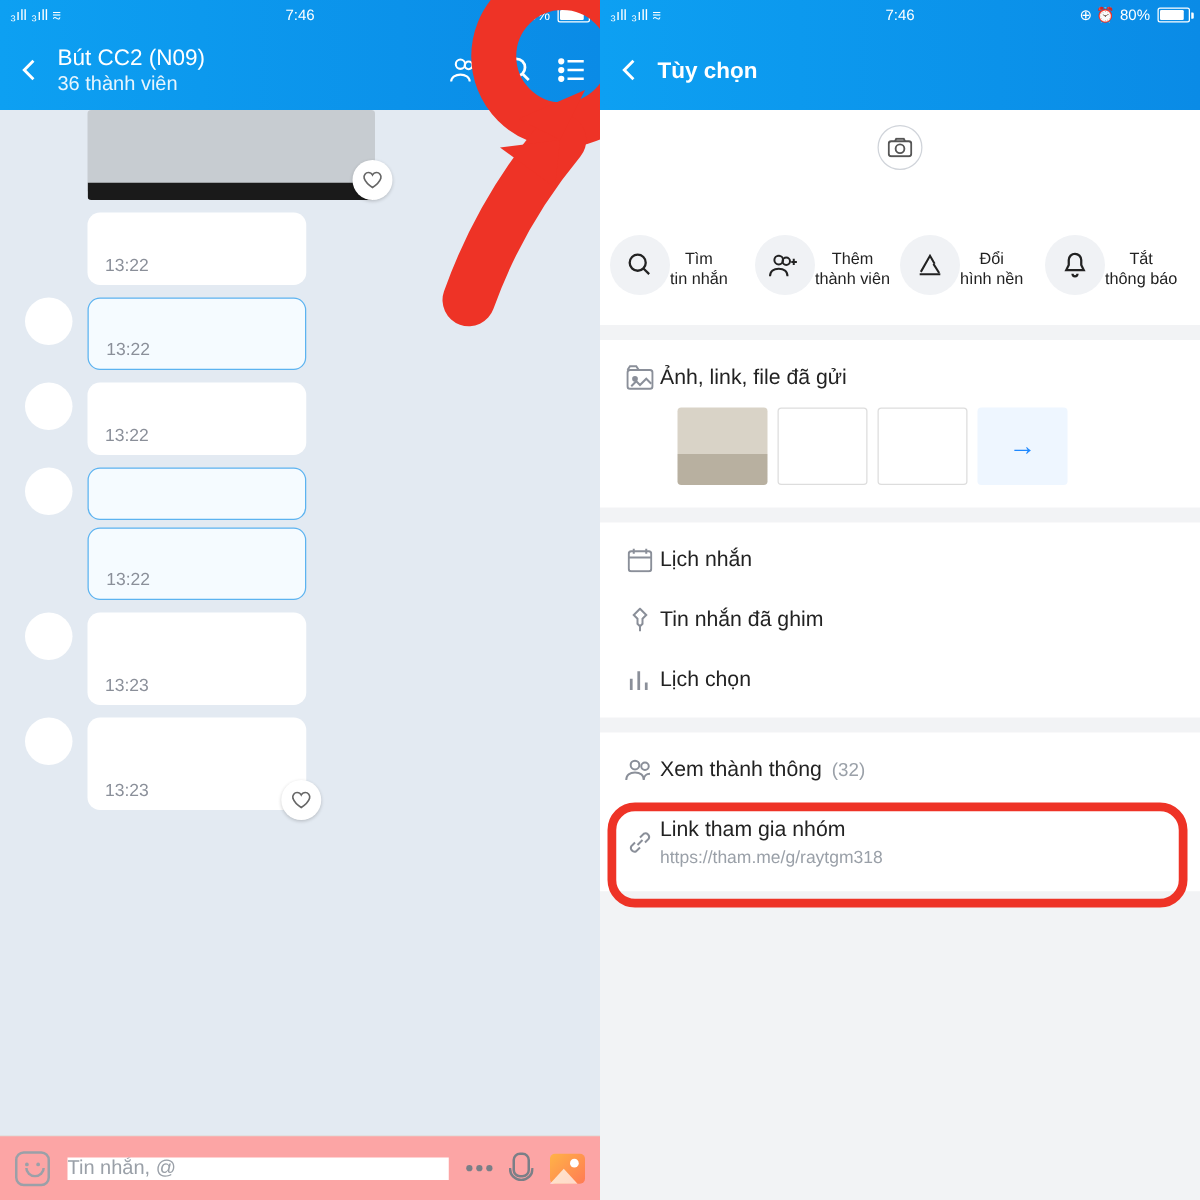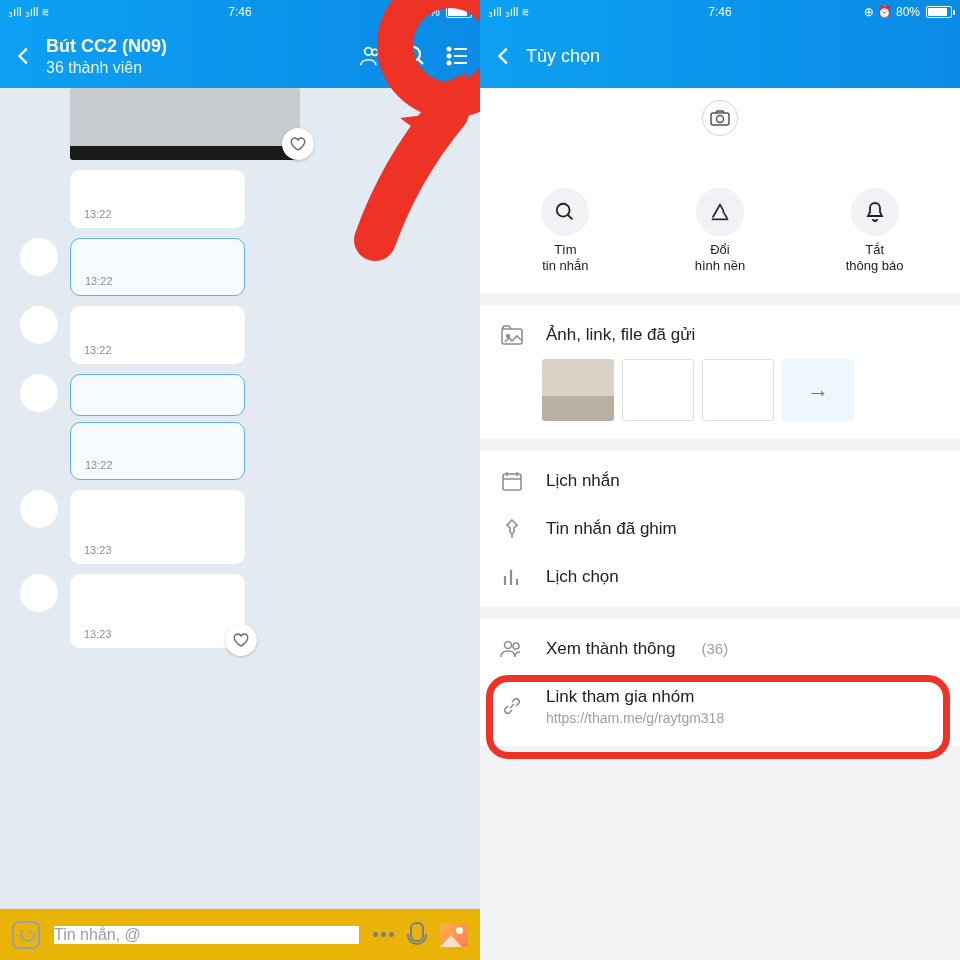--- a/index.html
+++ b/index.html
@@ -8,55 +8,55 @@
   .rpane{background:#f2f3f5}
   .status{height:24px;background:linear-gradient(90deg,#0da0f2,#0a8be6);color:#fff;display:flex;align-items:center;justify-content:space-between;padding:0 8px;font-size:12px;font-weight:500}
   .status .sl,.status .sr{display:flex;align-items:center;gap:4px}
   .status .ctr{position:absolute;left:50%;transform:translateX(-50%)}
   .batt{width:26px;height:12px;border:1.5px solid #fff;border-radius:2px;position:relative;display:inline-block;margin-left:2px}
   .batt::after{content:"";position:absolute;right:-4px;top:3px;width:2px;height:5px;background:#fff;border-radius:0 1px 1px 0}
   .batt .fill{position:absolute;left:1px;top:1px;bottom:1px;width:78%;background:#fff;border-radius:1px}
   .hdr{height:64px;background:linear-gradient(90deg,#0da0f2,#0a8be6);display:flex;align-items:center;color:#fff;padding:0 10px}
   .back{width:28px;height:28px;display:flex;align-items:center;justify-content:center;margin-right:8px}
   .hinfo{flex:1}
-  .htitle{font-size:18px;font-weight:700}
+  .htitle{font-size:18px;font-weight:400}
   .hsub{font-size:16px;opacity:.9;margin-top:2px}
   .hact{display:flex;gap:16px;align-items:center}
   .hact .ic{width:26px;height:26px;display:flex;align-items:center;justify-content:center}
   .body{position:absolute;top:88px;bottom:52px;left:0;right:0;overflow:hidden}
   .imgmsg{margin:0 0 0 70px;width:230px;height:72px;background:#c7ccd1;border-radius:3px;position:relative;border-bottom:14px solid #1a1a1a}
   .like{position:absolute;bottom:-14px;right:-14px;width:32px;height:32px;border-radius:50%;background:#fff;box-shadow:0 1px 3px rgba(0,0,0,.2);display:flex;align-items:center;justify-content:center;color:#666}
   .msg{position:relative;margin:10px 0 0 70px}
   .avt{position:absolute;left:-50px;top:0;width:38px;height:38px;border-radius:50%;background:#fff}
   .bub{background:#fff;border-radius:10px;padding:14px 14px 8px;width:175px;min-height:58px;display:flex;flex-direction:column;justify-content:flex-end}
   .bub.bl{border:1px solid #5cb3f0;background:#f5fbff}
-  .ts{font-size:11px;color:#8a8f99}
-  .inbar{position:absolute;bottom:0;left:0;right:0;height:52px;background:#eab308;border-top:1px solid #e0e0e0;display:flex;align-items:center;padding:0 12px;gap:14px}
+  .ts{font-size:14px;color:#8a8f99}
+  .inbar{position:absolute;bottom:0;left:0;right:0;height:52px;background:#fca5a5;border-top:1px solid #e0e0e0;display:flex;align-items:center;padding:0 12px;gap:14px}
   .emoji{width:28px;height:28px;border:2px solid #9aa0a8;border-radius:7px;position:relative}
   .emoji::before{content:"";position:absolute;width:3px;height:3px;background:#9aa0a8;border-radius:50%;top:7px;left:6px;box-shadow:9px 0 #9aa0a8}
   .emoji::after{content:"";position:absolute;width:12px;height:6px;border:2px solid #9aa0a8;border-top:none;border-radius:0 0 12px 12px;bottom:5px;left:6px}
   .tin{flex:1;border:none;outline:none;font-size:16px;color:#0a8be6}
   .tin::placeholder{color:#9aa0a8}
   .more3{display:flex;gap:3px}.more3 span{width:5px;height:5px;background:#7a7f87;border-radius:50%}
   .mic{width:18px;height:26px;position:relative}
   .mic::before{content:"";position:absolute;width:10px;height:16px;border:2px solid #7a7f87;border-radius:6px;left:2px;top:0}
   .mic::after{content:"";position:absolute;width:16px;height:9px;border:2px solid #7a7f87;border-top:none;border-radius:0 0 10px 10px;bottom:3px;left:-1px}
   .gal{width:28px;height:24px;background:linear-gradient(135deg,#ffb347,#ff7b54);border-radius:4px;position:relative}
   .gal::before{content:"";position:absolute;width:7px;height:7px;background:#fff;border-radius:50%;top:4px;right:5px}
   .gal::after{content:"";position:absolute;bottom:0;left:0;border-left:11px solid transparent;border-right:11px solid transparent;border-bottom:12px solid rgba(255,255,255,.7)}
   
   .rtop{background:#fff;padding-bottom:18px}
   .camw{display:flex;justify-content:center;padding:12px 0 4px}
   .cam{width:36px;height:36px;border:1px solid #d0d4da;border-radius:50%;display:flex;align-items:center;justify-content:center;color:#555;font-size:18px}
   .racts{display:flex;justify-content:space-around;padding:8px 8px 0}
-  .ra{display:flex;flex-direction:column;align-items:center;width:25%}
+  .ra{display:flex;flex-direction:row;align-items:center;width:25%}
   .ra .circ{width:48px;height:48px;border-radius:50%;background:#f0f2f5;display:flex;align-items:center;justify-content:center;color:#333;margin-bottom:6px}
   .ra .lab{font-size:13px;text-align:center;color:#222;line-height:1.25}
   .sect{background:#fff;margin-top:12px;padding:6px 0}
-  .row{display:flex;align-items:center;padding:14px 20px;gap:22px}
+  .row{display:flex;align-items:center;padding:14px 20px;gap:4px}
   .row .ric{width:24px;color:#8a8f99;display:flex;justify-content:center}
   .row .rtxt{font-size:17px;color:#222}
   .row .rsub{font-size:14px;color:#9aa0a8;margin-top:3px}
   .row .cnt{color:#9aa0a8;font-size:15px;margin-left:4px}
   .media{display:flex;gap:8px;padding:0 20px 12px 62px}
   .mth{width:72px;height:62px;background:#ececec;border-radius:3px}
   .mth.doc{background:#fff;border:1px solid #ddd}
   .marrow{width:72px;height:62px;background:#eef6ff;border-radius:3px;display:flex;align-items:center;justify-content:center;color:#1e88ff;font-size:22px}
   .redhl{position:absolute;border:7px solid #ee3326;border-radius:22px}
   
@@ -208,21 +208,21 @@
         </span>
     </div>
   </div>
 
   <div class="hdr">
     <div class="back">
       <svg width="22" height="22" viewBox="0 0 24 24" fill="none" stroke="#fff" stroke-width="2.5">
           <path d="M15 4l-8 8 8 8"></path>
         </svg>
     </div>
-    <div class="htitle" style="font-weight:400">Tùy chọn</div>
+    <div class="htitle" style="font-weight:700">Tùy chọn</div>
   </div>
 
   <div class="rtop">
     <div class="camw">
       <div class="cam">
         <svg width="20" height="16" viewBox="0 0 20 16" fill="none" stroke="#555" stroke-width="1.5">
             <rect x="1" y="3" width="18" height="12" rx="2"></rect>
             <path d="M6 3l1-2h6l1 2"></path>
             <circle cx="10" cy="9" r="3.5"></circle>
           </svg>
@@ -234,20 +234,31 @@
         <div class="circ">
             <svg width="22" height="22" viewBox="0 0 24 24" fill="none" stroke="#222" stroke-width="2">
               <circle cx="10" cy="10" r="7"></circle>
               <path d="M20 20l-5-5"></path>
             </svg>
           </div>
         <div class="lab">Tìm<br>tin nhắn</div>
       </div>
       <div class="ra">
         <div class="circ">
+            <svg width="26" height="20" viewBox="0 0 26 20" fill="none" stroke="#222" stroke-width="1.6">
+              <circle cx="8" cy="6" r="3.5"></circle>
+              <circle cx="14" cy="7" r="3"></circle>
+              <path d="M1 19c0-4 3-6 7-6s7 2 7 6"></path>
+              <path d="M20 5v5M18 7.5h4.5"></path>
+            </svg>
+          </div>
+        <div class="lab">Thêm<br>thành viên</div>
+      </div>
+      <div class="ra">
+        <div class="circ">
             <svg width="22" height="22" viewBox="0 0 24 24" fill="none" stroke="#222" stroke-width="1.8">
               <path d="M4 18l8-14 4 7"></path>
               <path d="M3 20h18"></path>
               <path d="M15 11l5 8"></path>
             </svg>
           </div>
         <div class="lab">Đổi<br>hình nền</div>
       </div>
       <div class="ra">
         <div class="circ">
@@ -313,21 +324,21 @@
   <div class="sect" style="position:relative">
     <div class="row">
       <span class="ric">
           <svg width="24" height="18" viewBox="0 0 24 18" fill="none" stroke="#8a8f99" stroke-width="1.6">
             <circle cx="8" cy="5" r="3.5"></circle>
             <circle cx="16" cy="6" r="3"></circle>
             <path d="M1 17c0-4 3-6 7-6s7 2 7 6M15 17c0-3 2-5 5-5"></path>
           </svg>
         </span>
       <span class="rtxt">Xem thành thông</span>
-      <span class="cnt">(36)</span>
+      <span class="cnt">(32)</span>
     </div>
     <div class="row">
       <span class="ric">
           <svg width="20" height="20" viewBox="0 0 20 20" fill="none" stroke="#8a8f99" stroke-width="1.6">
             <path d="M8 12l4-4M6 10l-3 3a3 3 0 004 4l3-3M14 10l3-3a3 3 0 00-4-4l-3 3"></path>
           </svg>
         </span>
       <div>
         <div class="rtxt">Link tham gia nhóm</div>
         <div class="rsub">https://tham.me/g/raytgm318</div>

